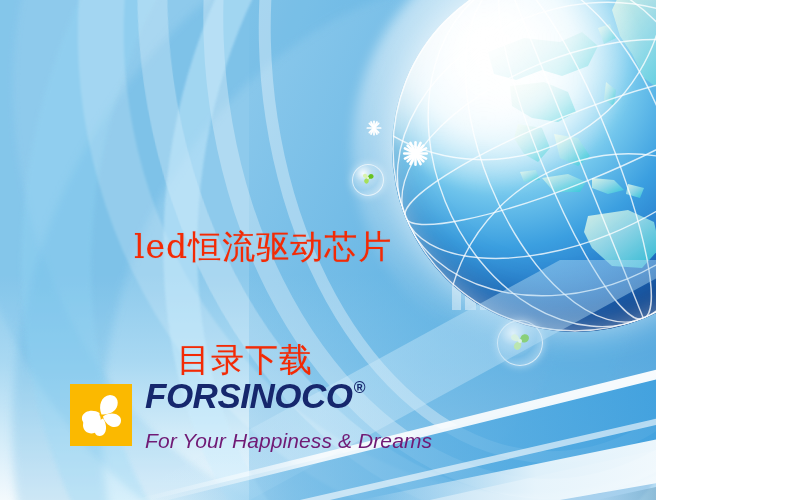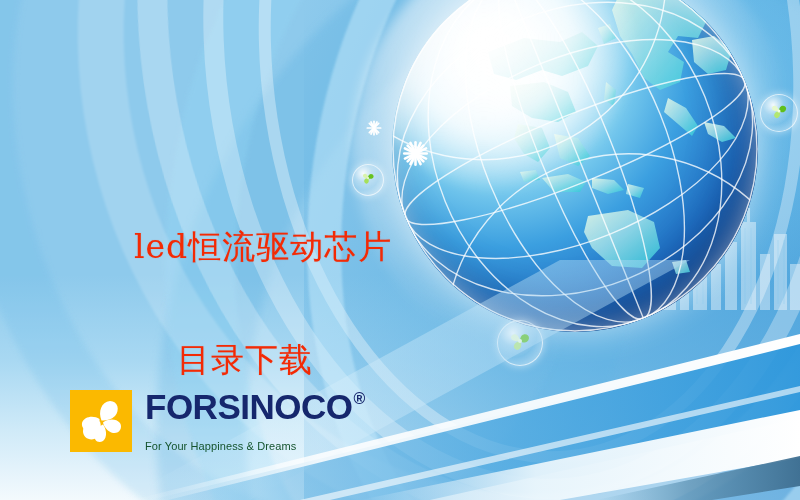--- a/index.html
+++ b/index.html
@@ -1,20 +1,20 @@
 <!DOCTYPE html>
 <html><head>
 <meta charset="utf-8">
 <style>
   html,body{margin:0;padding:0;background:#ffffff;}
   body{font-family:"Liberation Sans",sans-serif;}
 
   #banner{
     position:relative;
-    width:800px;height:500px;
+    width:656px;height:500px;
     overflow:hidden;
     background:#8fcbec;
   }
 
   
   .bg-sky{
     position:absolute;inset:0;
     background:
       linear-gradient(to bottom,
         #8ecaec 0%,
@@ -140,41 +140,41 @@
     left:70px; bottom:48px;
     display:flex;align-items:center;gap:13px;
   }
   .logo-mark{
     width:62px;height:62px;
     background:#fbb900;
     position:relative;
     flex:0 0 auto;
   }
   .logo-mark svg{position:absolute;inset:0;width:100%;height:100%;}
-  .logo-text{display:flex;flex-direction:column;justify-content:flex-end;}
+  .logo-text{display:flex;flex-direction:column;justify-content:flex-end;font-style:italic;}
   .brand{
     font-family:"Liberation Sans",sans-serif;
     font-weight:bold;
     font-size:35px;
     letter-spacing:-0.5px;
     color:#16276d;
     line-height:1.02;
     display:flex;align-items:flex-start;
   }
   .brand .reg{
     font-size:16px;
     line-height:1;
     margin-top:2px;
     margin-left:1px;
     font-weight:bold;
   }
   .tagline{
     font-family:"Liberation Sans",sans-serif;
-    font-size:11px;
-    color:#14532d;
+    font-size:21px;
+    color:#701a75;
     letter-spacing:.1px;
     margin-top:15px;
     line-height:1.1;
   }
 </style>
 </head>
 <body>
 
 <div id="banner">
 

